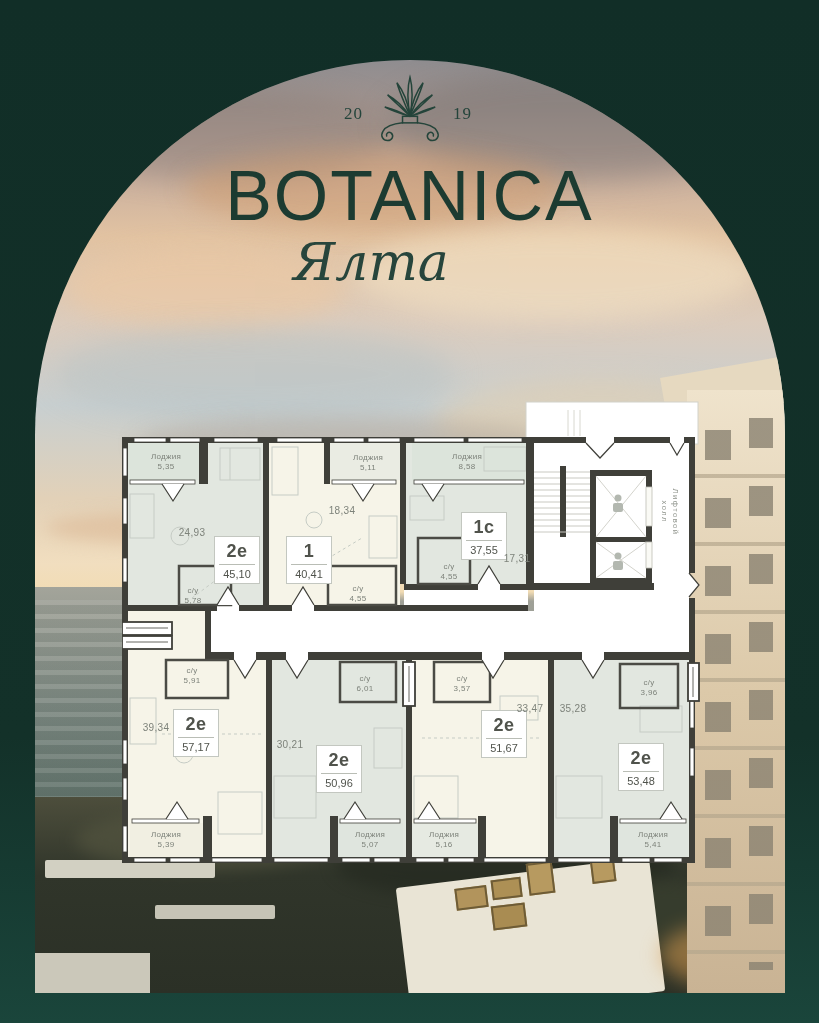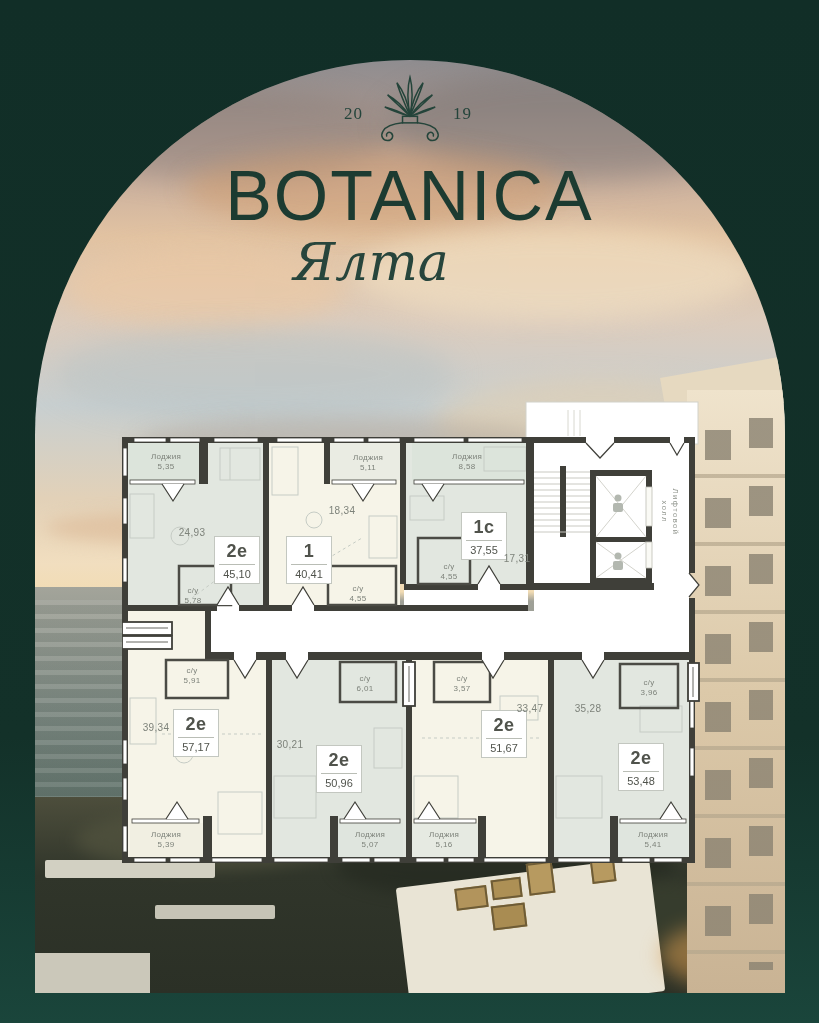--- a/index.html
+++ b/index.html
@@ -368,21 +368,21 @@
       <div class="bt">2е</div>
       <div class="ba">53,48</div>
     </div>
 
     <div class="ar" style="left:192px;top:532px;">24,93</div>
     <div class="ar" style="left:342px;top:510px;">18,34</div>
     <div class="ar" style="left:517px;top:558px;">17,31</div>
     <div class="ar" style="left:148px;top:727px;margin-left:8px;">39,34</div>
     <div class="ar" style="left:290px;top:708px;margin-top:36px;">30,21</div>
     <div class="ar" style="left:530px;top:708px;">33,47</div>
-    <div class="ar" style="left:588px;top:708px;">35,28</div>
+    <div class="ar" style="left:573px;top:708px;">35,28</div>
 
     <div class="wc" style="left:193px;top:596px;">
       <span>с/у</span>
         <span>5,78</span>
     </div>
     <div class="wc" style="left:358px;top:594px;">
       <span>с/у</span>
         <span>4,55</span>
     </div>
     <div class="wc" style="left:449px;top:572px;">

